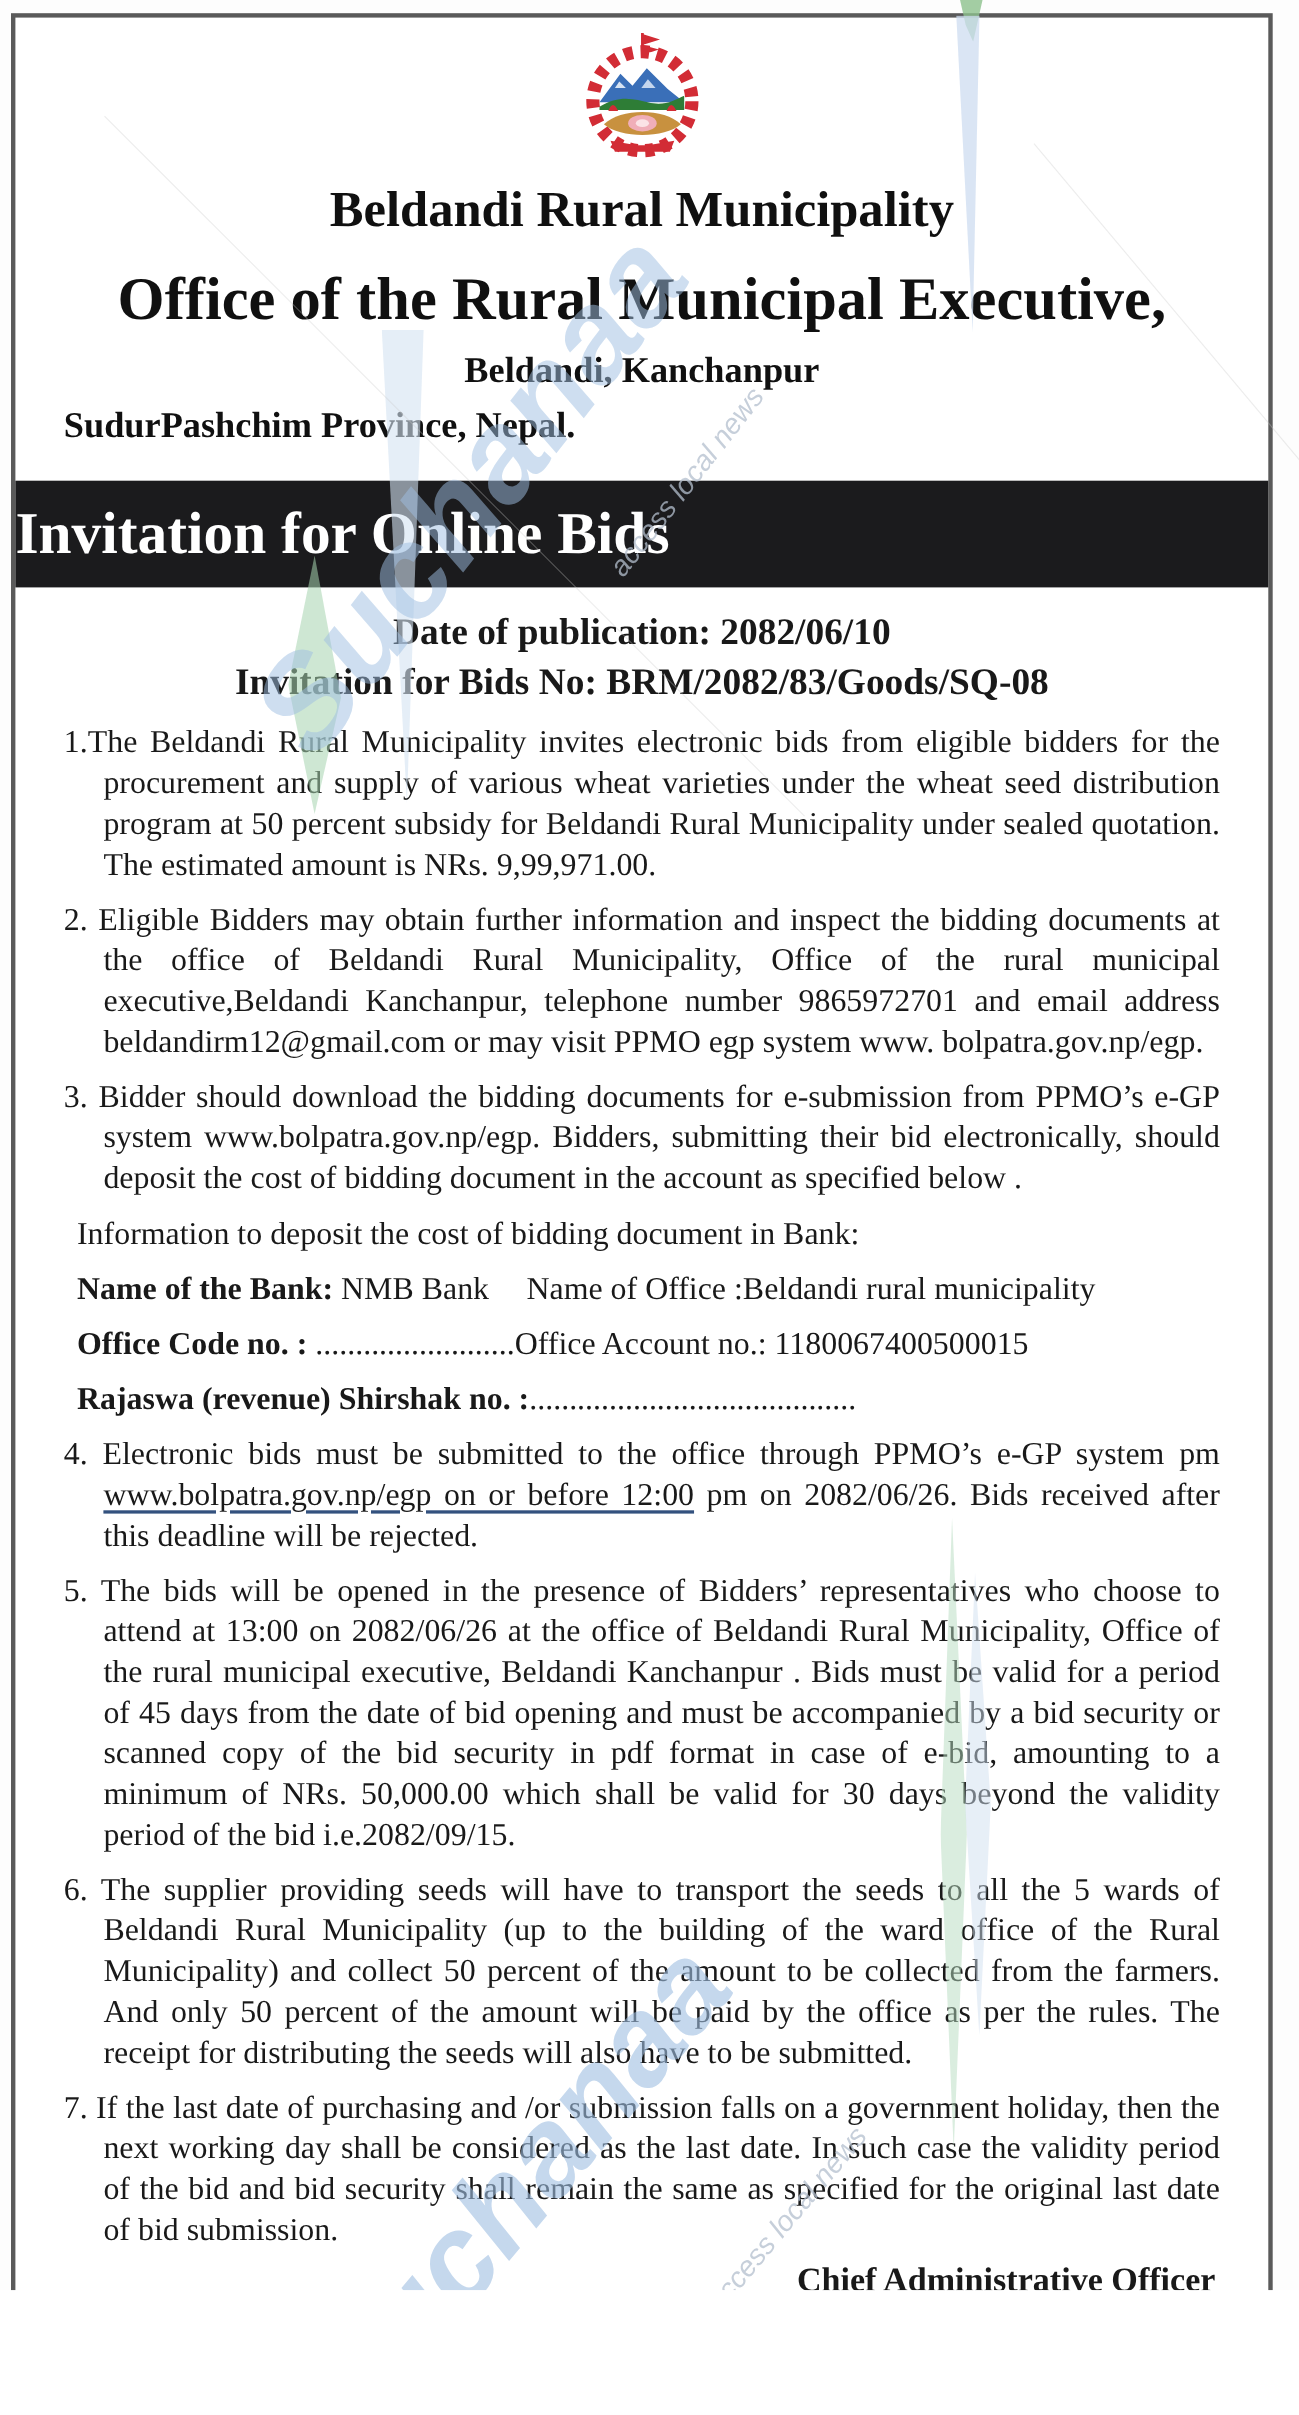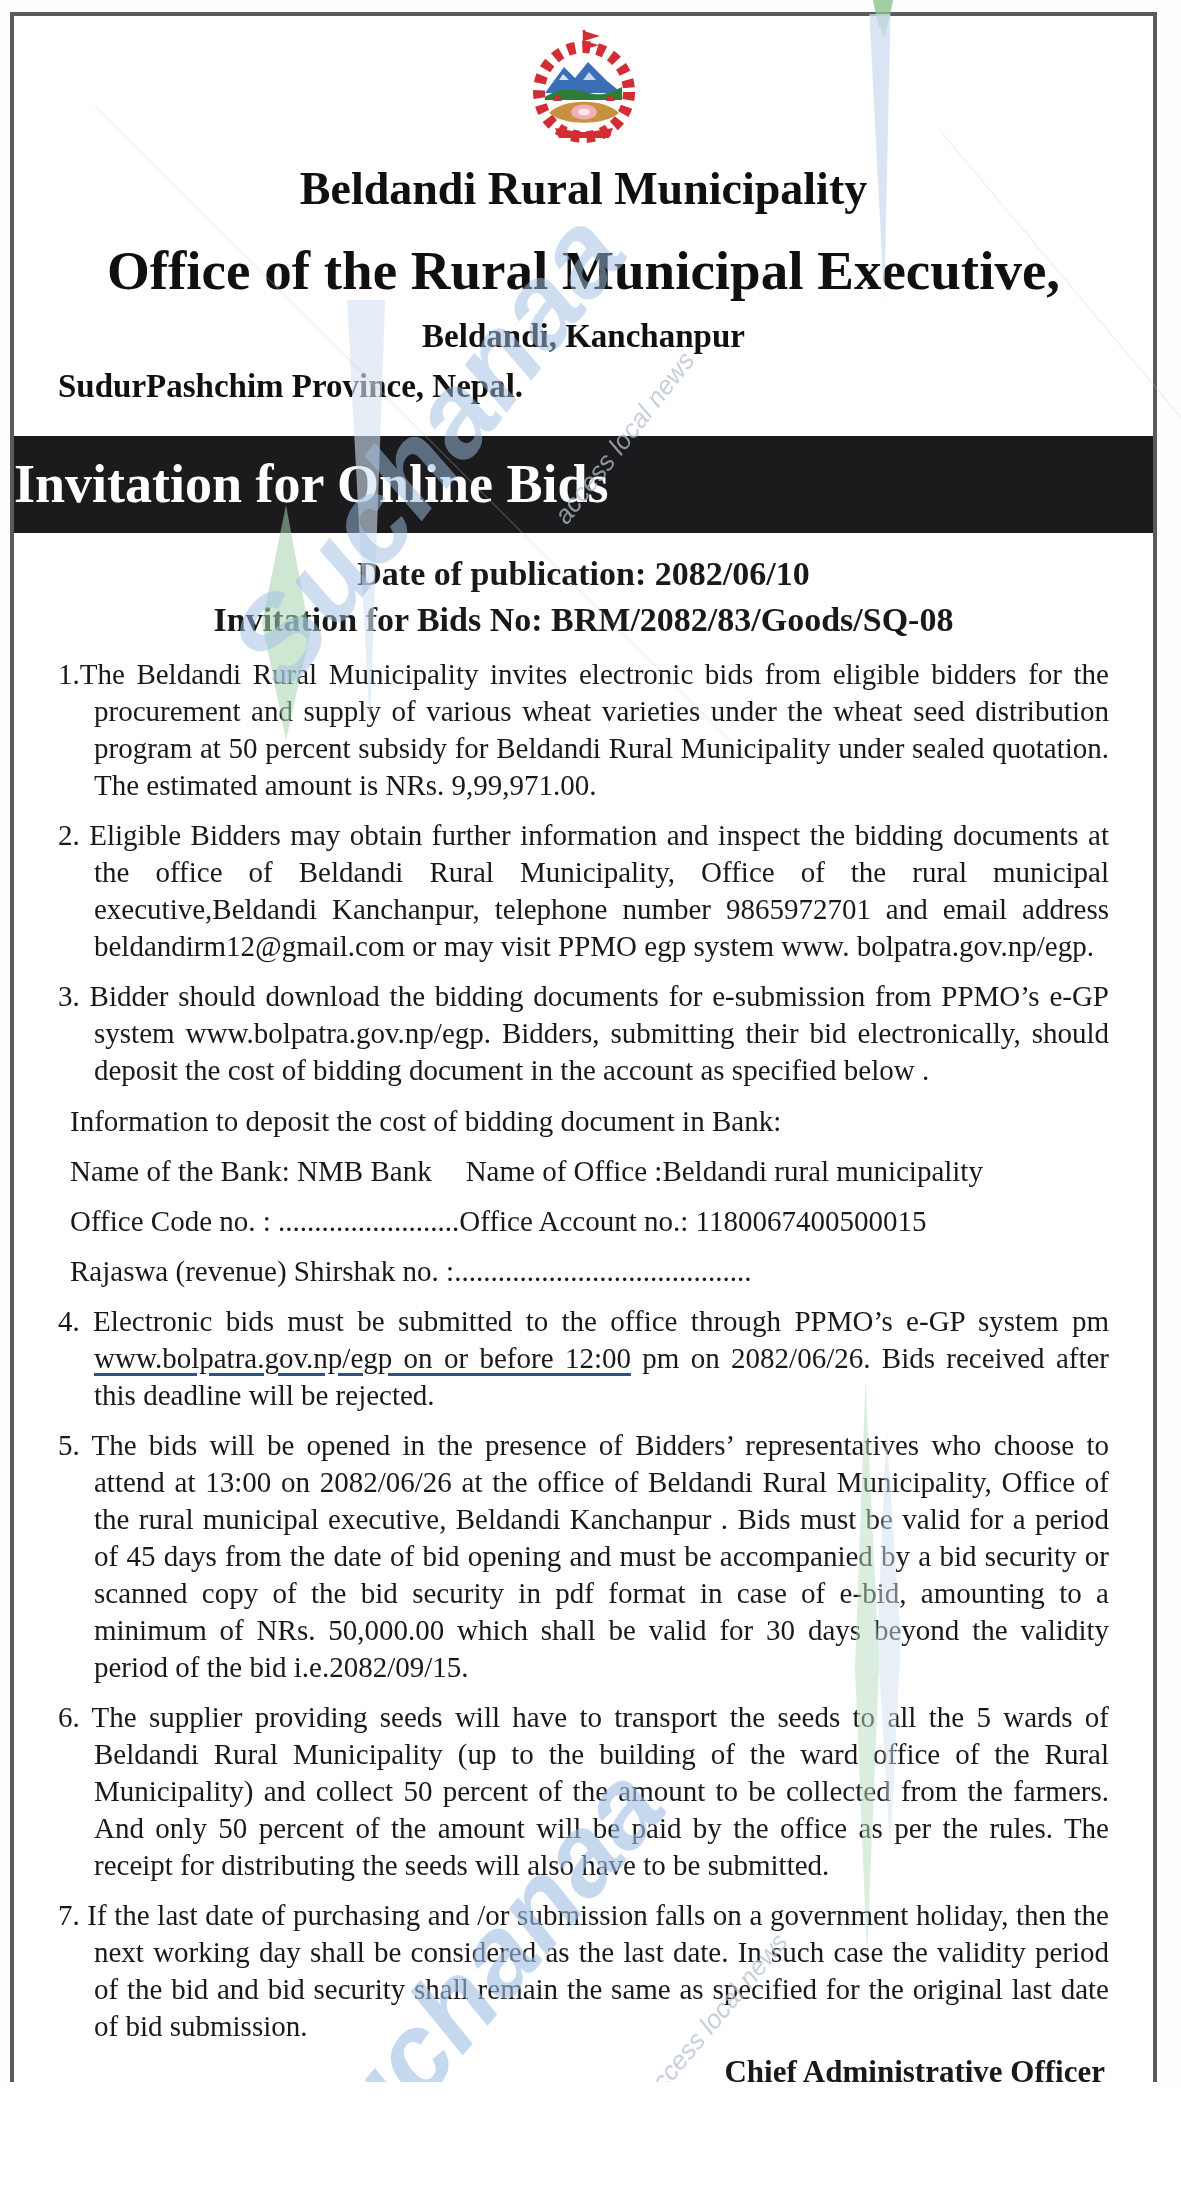--- a/index.html
+++ b/index.html
@@ -19,21 +19,21 @@
           text-align:left;color:#ffffff;font-weight:bold;font-size:54px;}
 
   .meta{margin-top:18px;text-align:center;font-weight:bold;font-size:34px;line-height:1.35;}
 
   .body-text{font-size:29px;line-height:37px;text-align:justify;}
   .item{padding-left:36px;text-indent:-36px;margin-top:13px;}
   .ul-seg{text-decoration:underline;text-decoration-color:#33517e;text-decoration-thickness:3px;text-underline-offset:5px;}
 
   .bank-intro{margin-top:14px;padding-left:12px;font-size:29px;line-height:37px;}
   .bank-row{margin-top:13px;padding-left:12px;font-size:29px;line-height:37px;}
-  .bank-row .lbl{font-weight:normal;}
+  .bank-row .lbl{font-weight:bold;}
   .gap-left{margin-left:34px;}
 
   .chief{margin-top:8px;text-align:right;font-weight:bold;font-size:31px;padding-right:4px;}
 
   .source{position:absolute;right:32px;top:2162px;font-family:"Liberation Sans", sans-serif;
           font-style:italic;font-size:25px;color:#1e1e1e;z-index:3;}
 
   
   .wm{position:absolute;inset:0;z-index:6;pointer-events:none;}
   .wm-brand{position:absolute;font-family:"Liberation Sans", sans-serif;font-weight:bold;font-style:italic;

